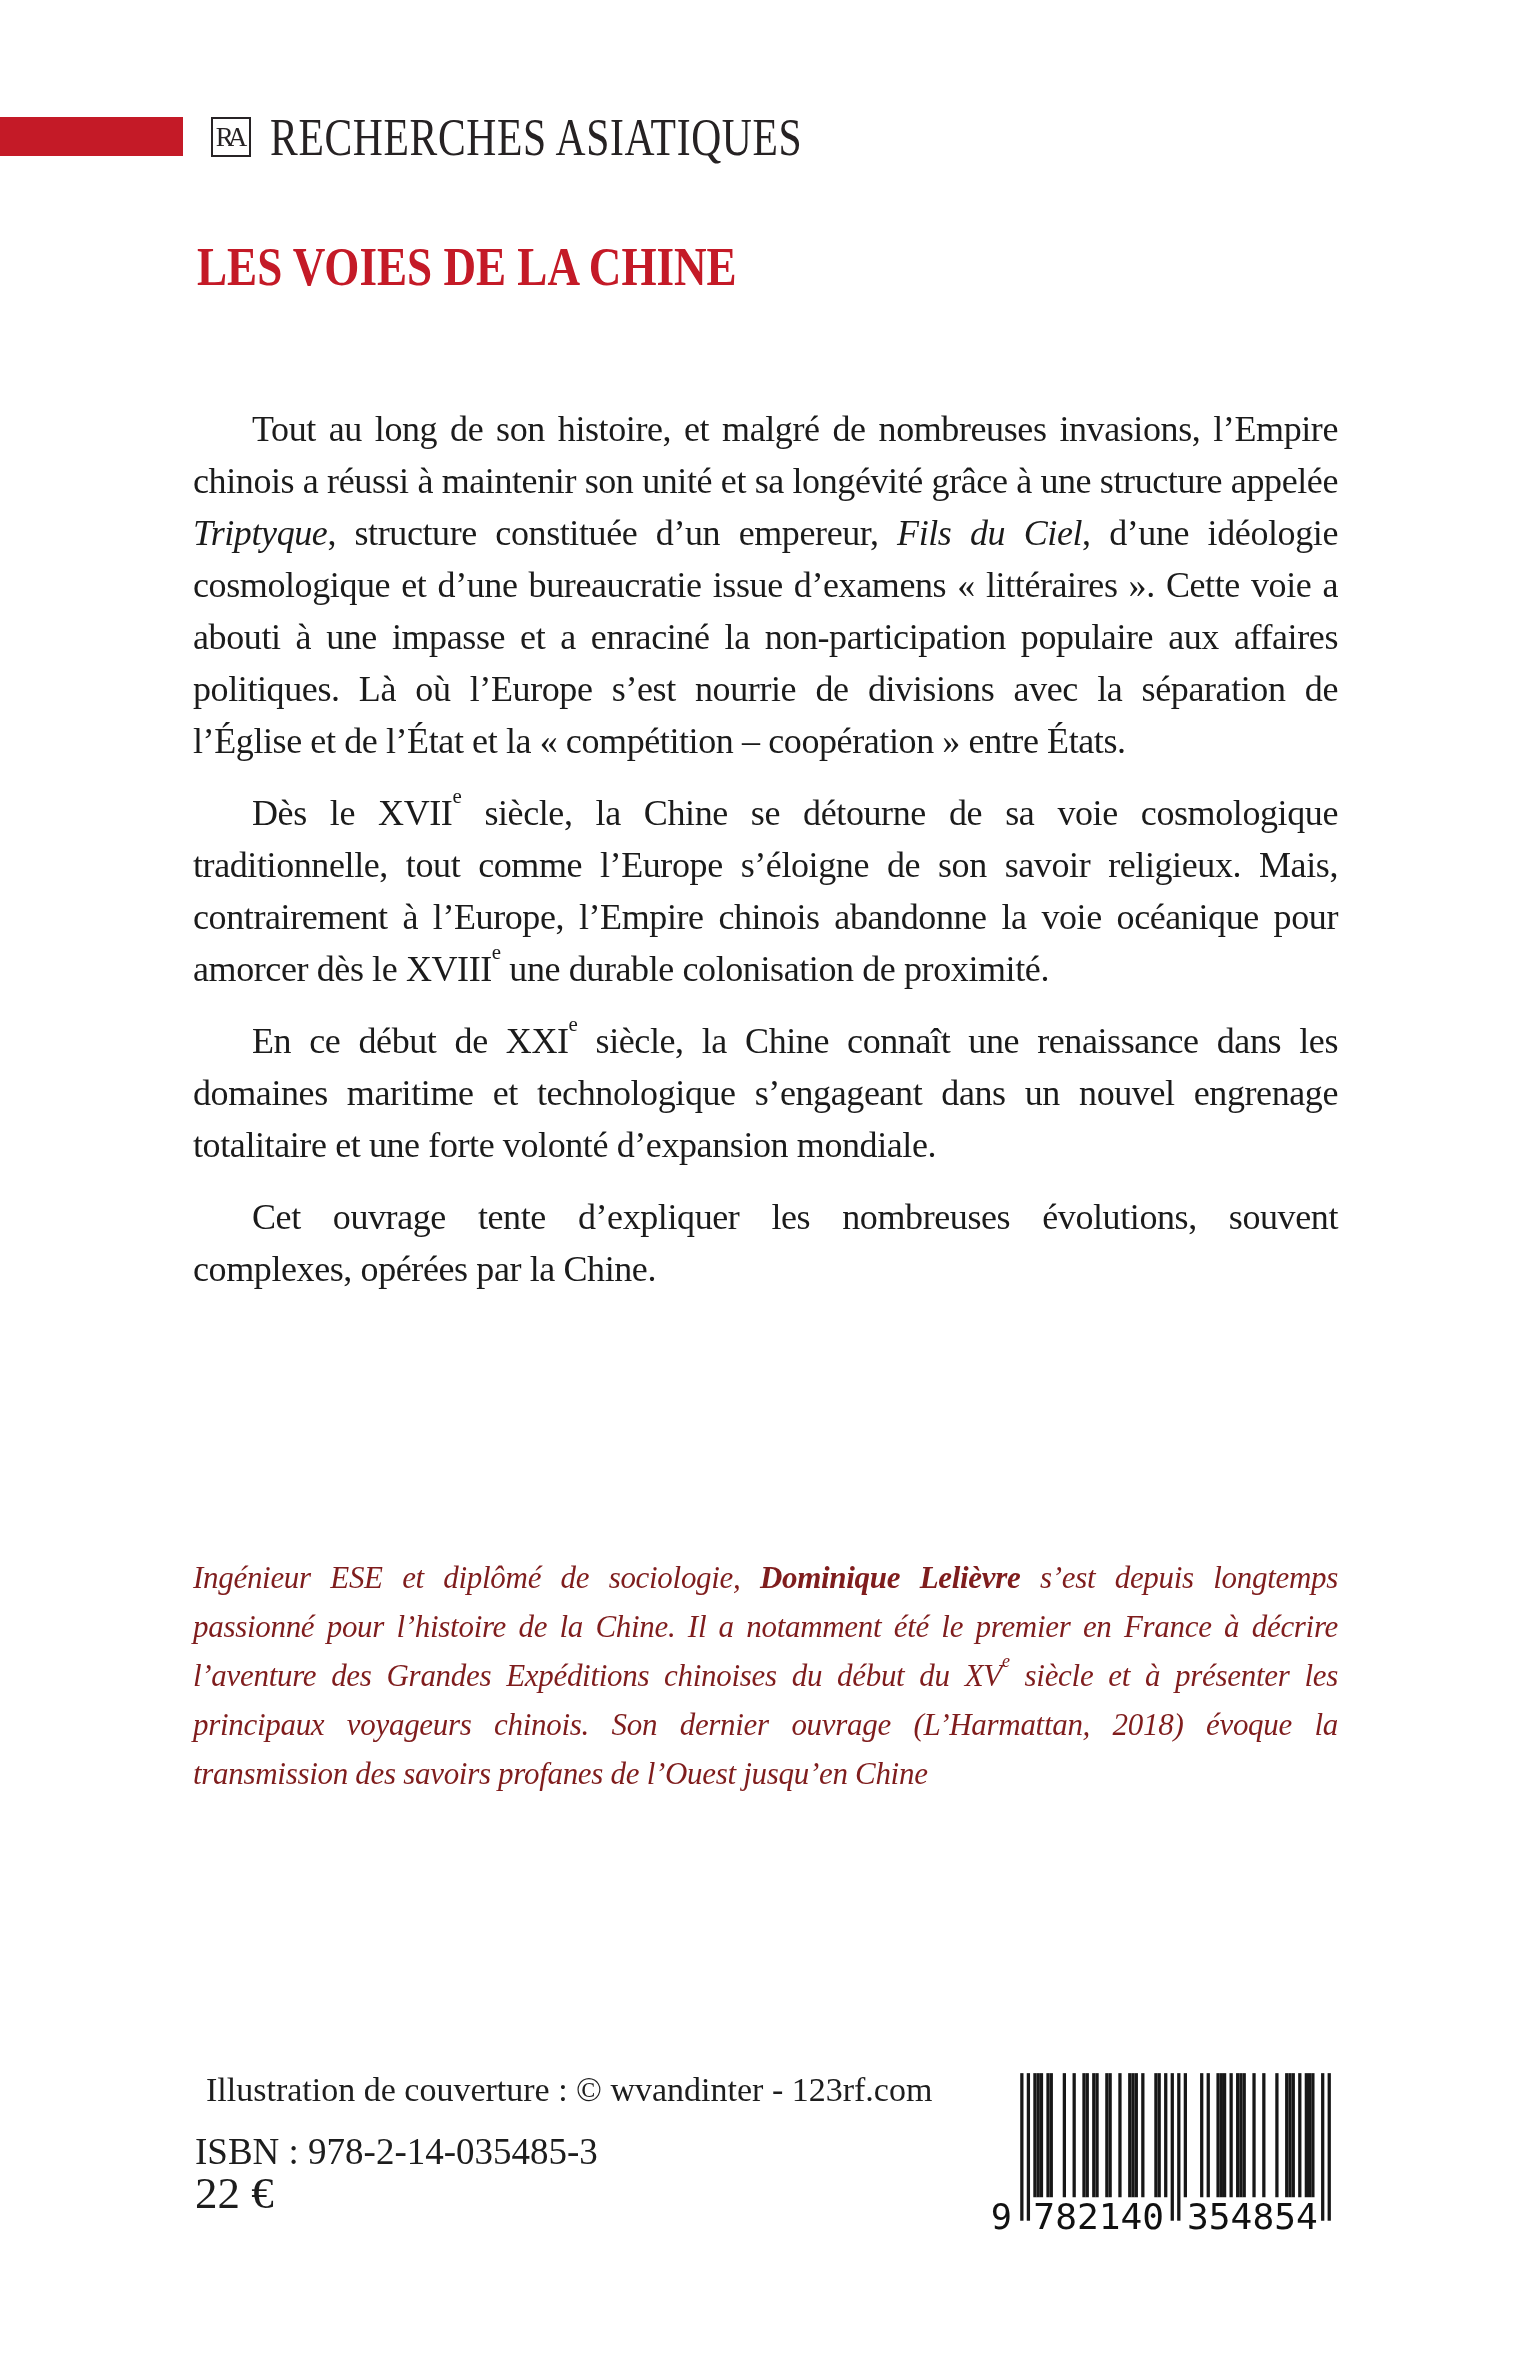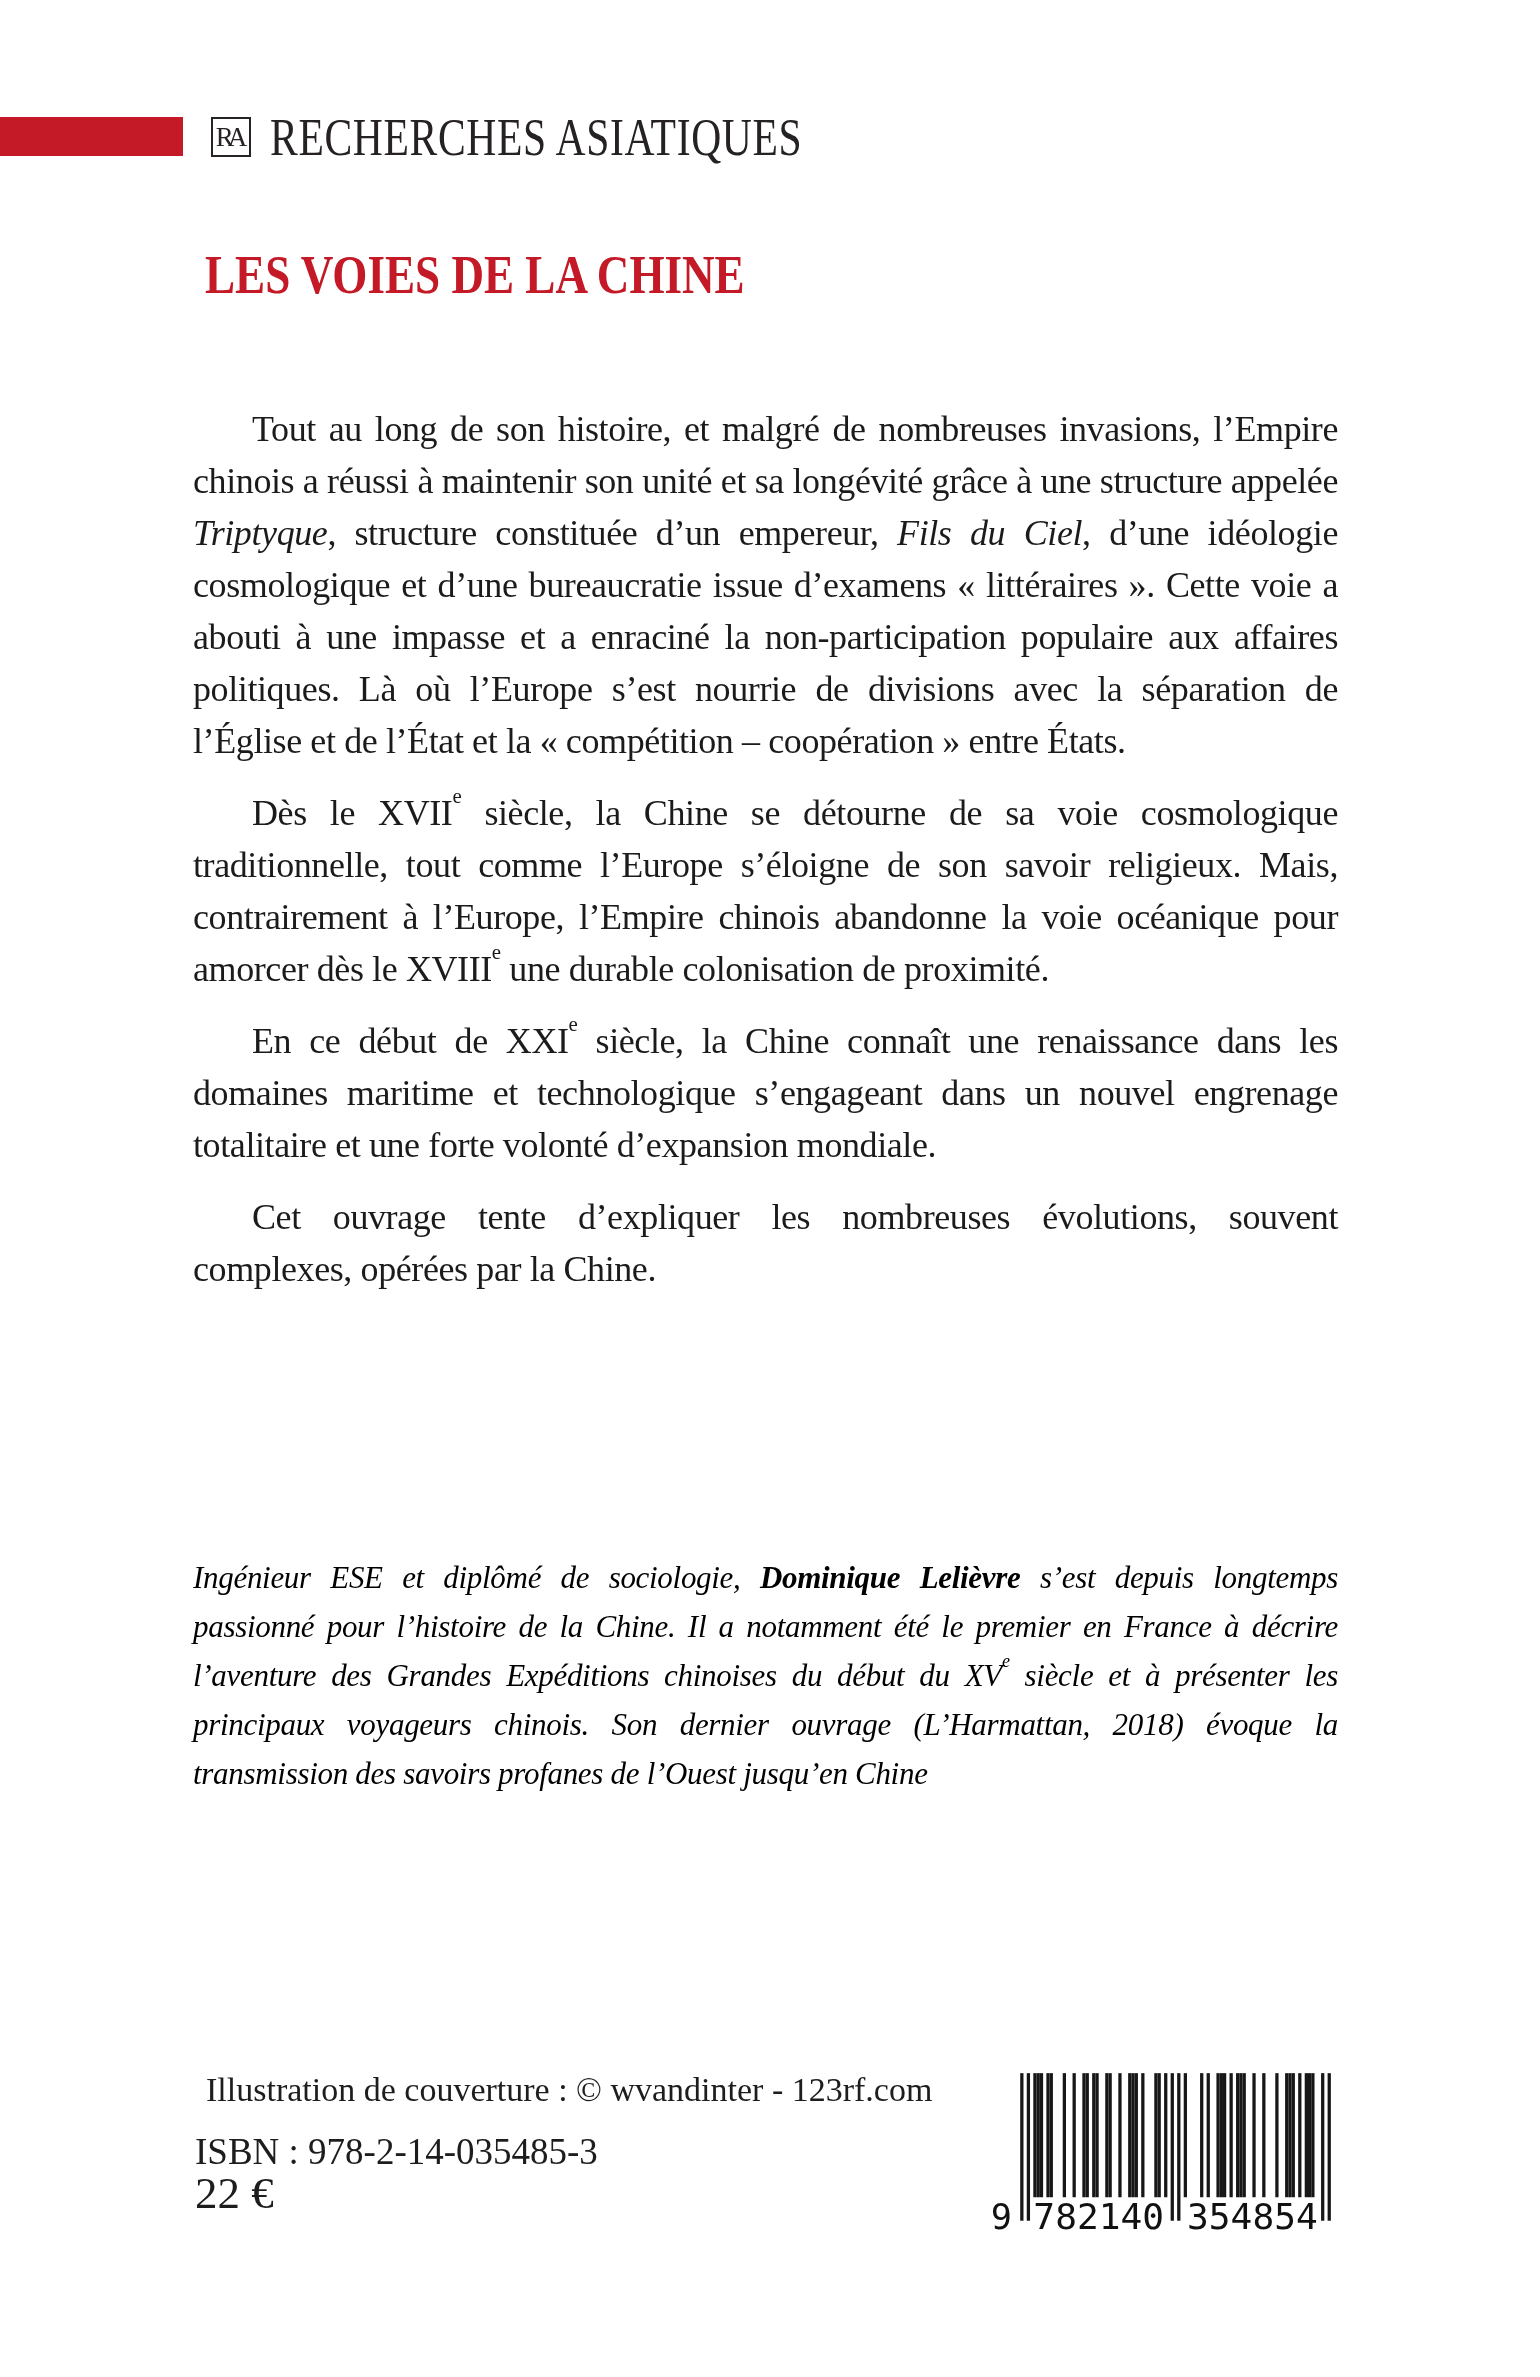--- a/index.html
+++ b/index.html
@@ -27,21 +27,21 @@
   }
   .collection-name{
     position:absolute;left:270px;top:112px;
     font-size:52px;line-height:52px;color:#262223;
     white-space:nowrap;
     transform:scaleX(0.80);transform-origin:0 0;
     letter-spacing:0.8px;
   }
   
   .book-title{
-    position:absolute;left:193px;top:235px;margin:12px;
+    position:absolute;left:193px;top:235px;margin:4px;
     font-size:55px;line-height:55px;font-weight:bold;
     color:var(--accent,#c41a27);
     white-space:nowrap;
   }
   .book-title .squeeze{
     display:inline-block;transform:scaleX(0.82);transform-origin:0 0;
   }
   
   .synopsis{
     position:absolute;left:193px;top:403px;width:1145px;
@@ -50,21 +50,21 @@
     margin:0 0 20px 0;
     font-size:36px;line-height:52px;letter-spacing:-0.4px;
     text-align:justify;text-indent:59px;
     color:#1b1b1b;
   }
   
   .bio{
     position:absolute;left:193px;top:1553px;width:1145px;
     font-size:31px;line-height:49px;letter-spacing:-0.3px;
     font-style:italic;text-align:justify;
-    color:#000000;
+    color:#7f1d1d;
   }
   .seg-italic{font-style:italic;}
   .seg-bold{font-weight:bold;}
   sup{font-size:58%;line-height:0;position:relative;top:-0.42em;}
   
   .cover-credit{
     position:absolute;left:206px;top:2070px;
     font-size:34px;line-height:40px;color:#1d1d1d;white-space:nowrap;
   }
   .isbn-line{

